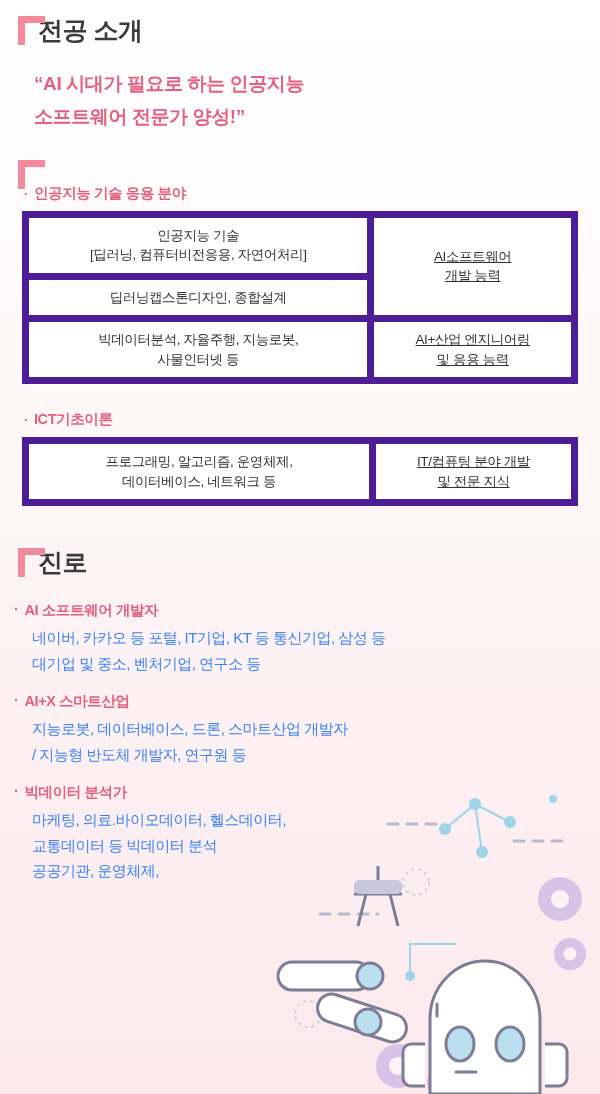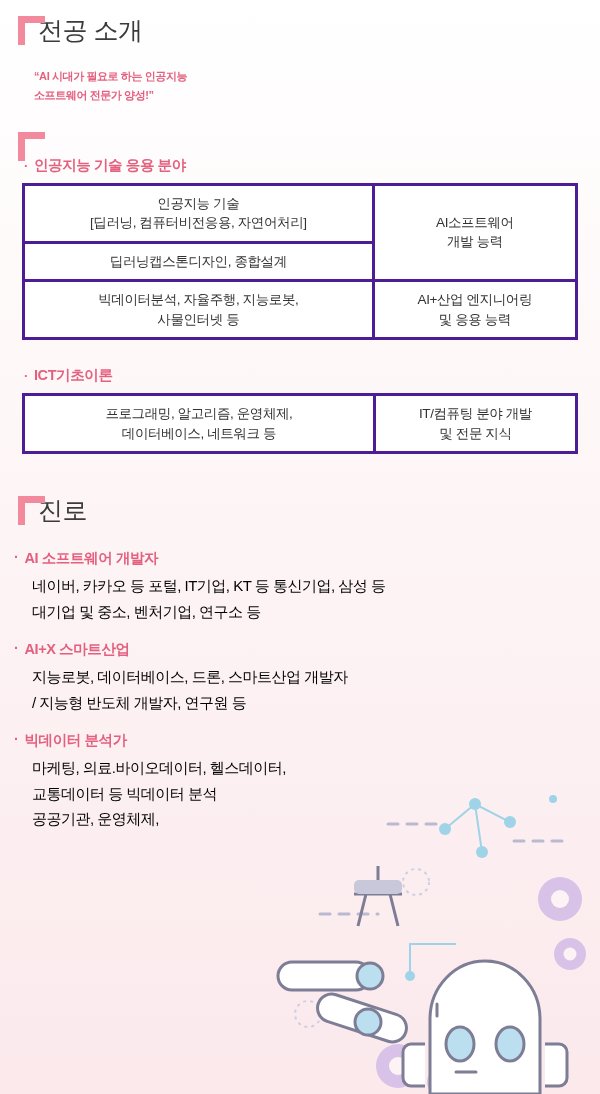--- a/index.html
+++ b/index.html
@@ -27,33 +27,33 @@
     position: absolute;
     left: 18px;
     top: -2px;
     width: 20px;
     height: 22px;
     border-left: 7px solid #f2899d;
     border-top: 7px solid #f2899d;
   }
   .section-title {
     font-size: 25px;
-    font-weight: normal;
+    font-weight: bold;
     color: #3b3b3b;
     letter-spacing: -0.5px;
     line-height: 1;
     padding-left: 16px;
     padding-bottom: 2px;
   }
 
   
   .quote-block {
     margin: 22px 30px 0 34px;
     color: #e4607f;
-    font-size: 11px;
+    font-size: 19px;
     font-weight: bold;
     line-height: 1.75;
     letter-spacing: -0.4px;
   }
   .quote-line-2 {
     text-align: left;
     padding-right: 8px;
   }
 
   
@@ -75,51 +75,51 @@
 
   
   .tbl {
     margin: 0 22px 0 22px;
     border: 1.6px solid #ef7f95;
     border-collapse: collapse;
     width: 556px;
     background: #fff;
   }
   .tbl td {
-    border: 3px solid #4c1d95;
+    border: 7px solid #4c1d95;
     font-size: 13.5px;
     color: #333;
     text-align: center;
     padding: 8px 12px;
     line-height: 1.45;
     letter-spacing: -0.4px;
   }
   .tbl td.left-col { width: 360px; }
-  .tbl td.right-col { width: 194px; }
+  .tbl td.right-col { width: 194px; text-decoration: underline; }
 
   
   .career-group {
     margin: 0 0 16px 14px;
   }
   .career-title {
     font-size: 14.5px;
     color: #e4607f;
     font-weight: bold;
     letter-spacing: -0.4px;
     display: flex;
     align-items: flex-start;
     margin-bottom: 5px;
   }
   .career-title .dot {
     margin-right: 6px;
   }
   .career-lines {
     margin-left: 18px;
     font-size: 15px;
-    color: #000000;
+    color: #3b82f6;
     line-height: 1.7;
     letter-spacing: -0.5px;
   }
 
   
   .art {
     position: absolute;
     right: 0;
     bottom: 0;
     width: 330px;

